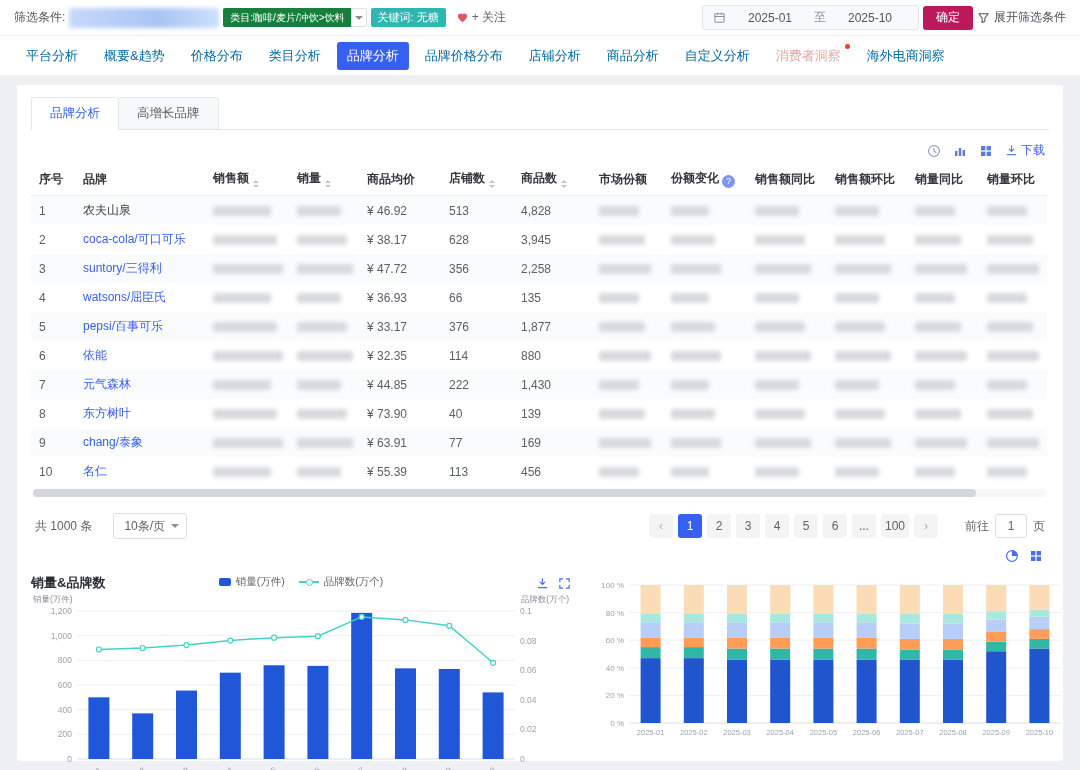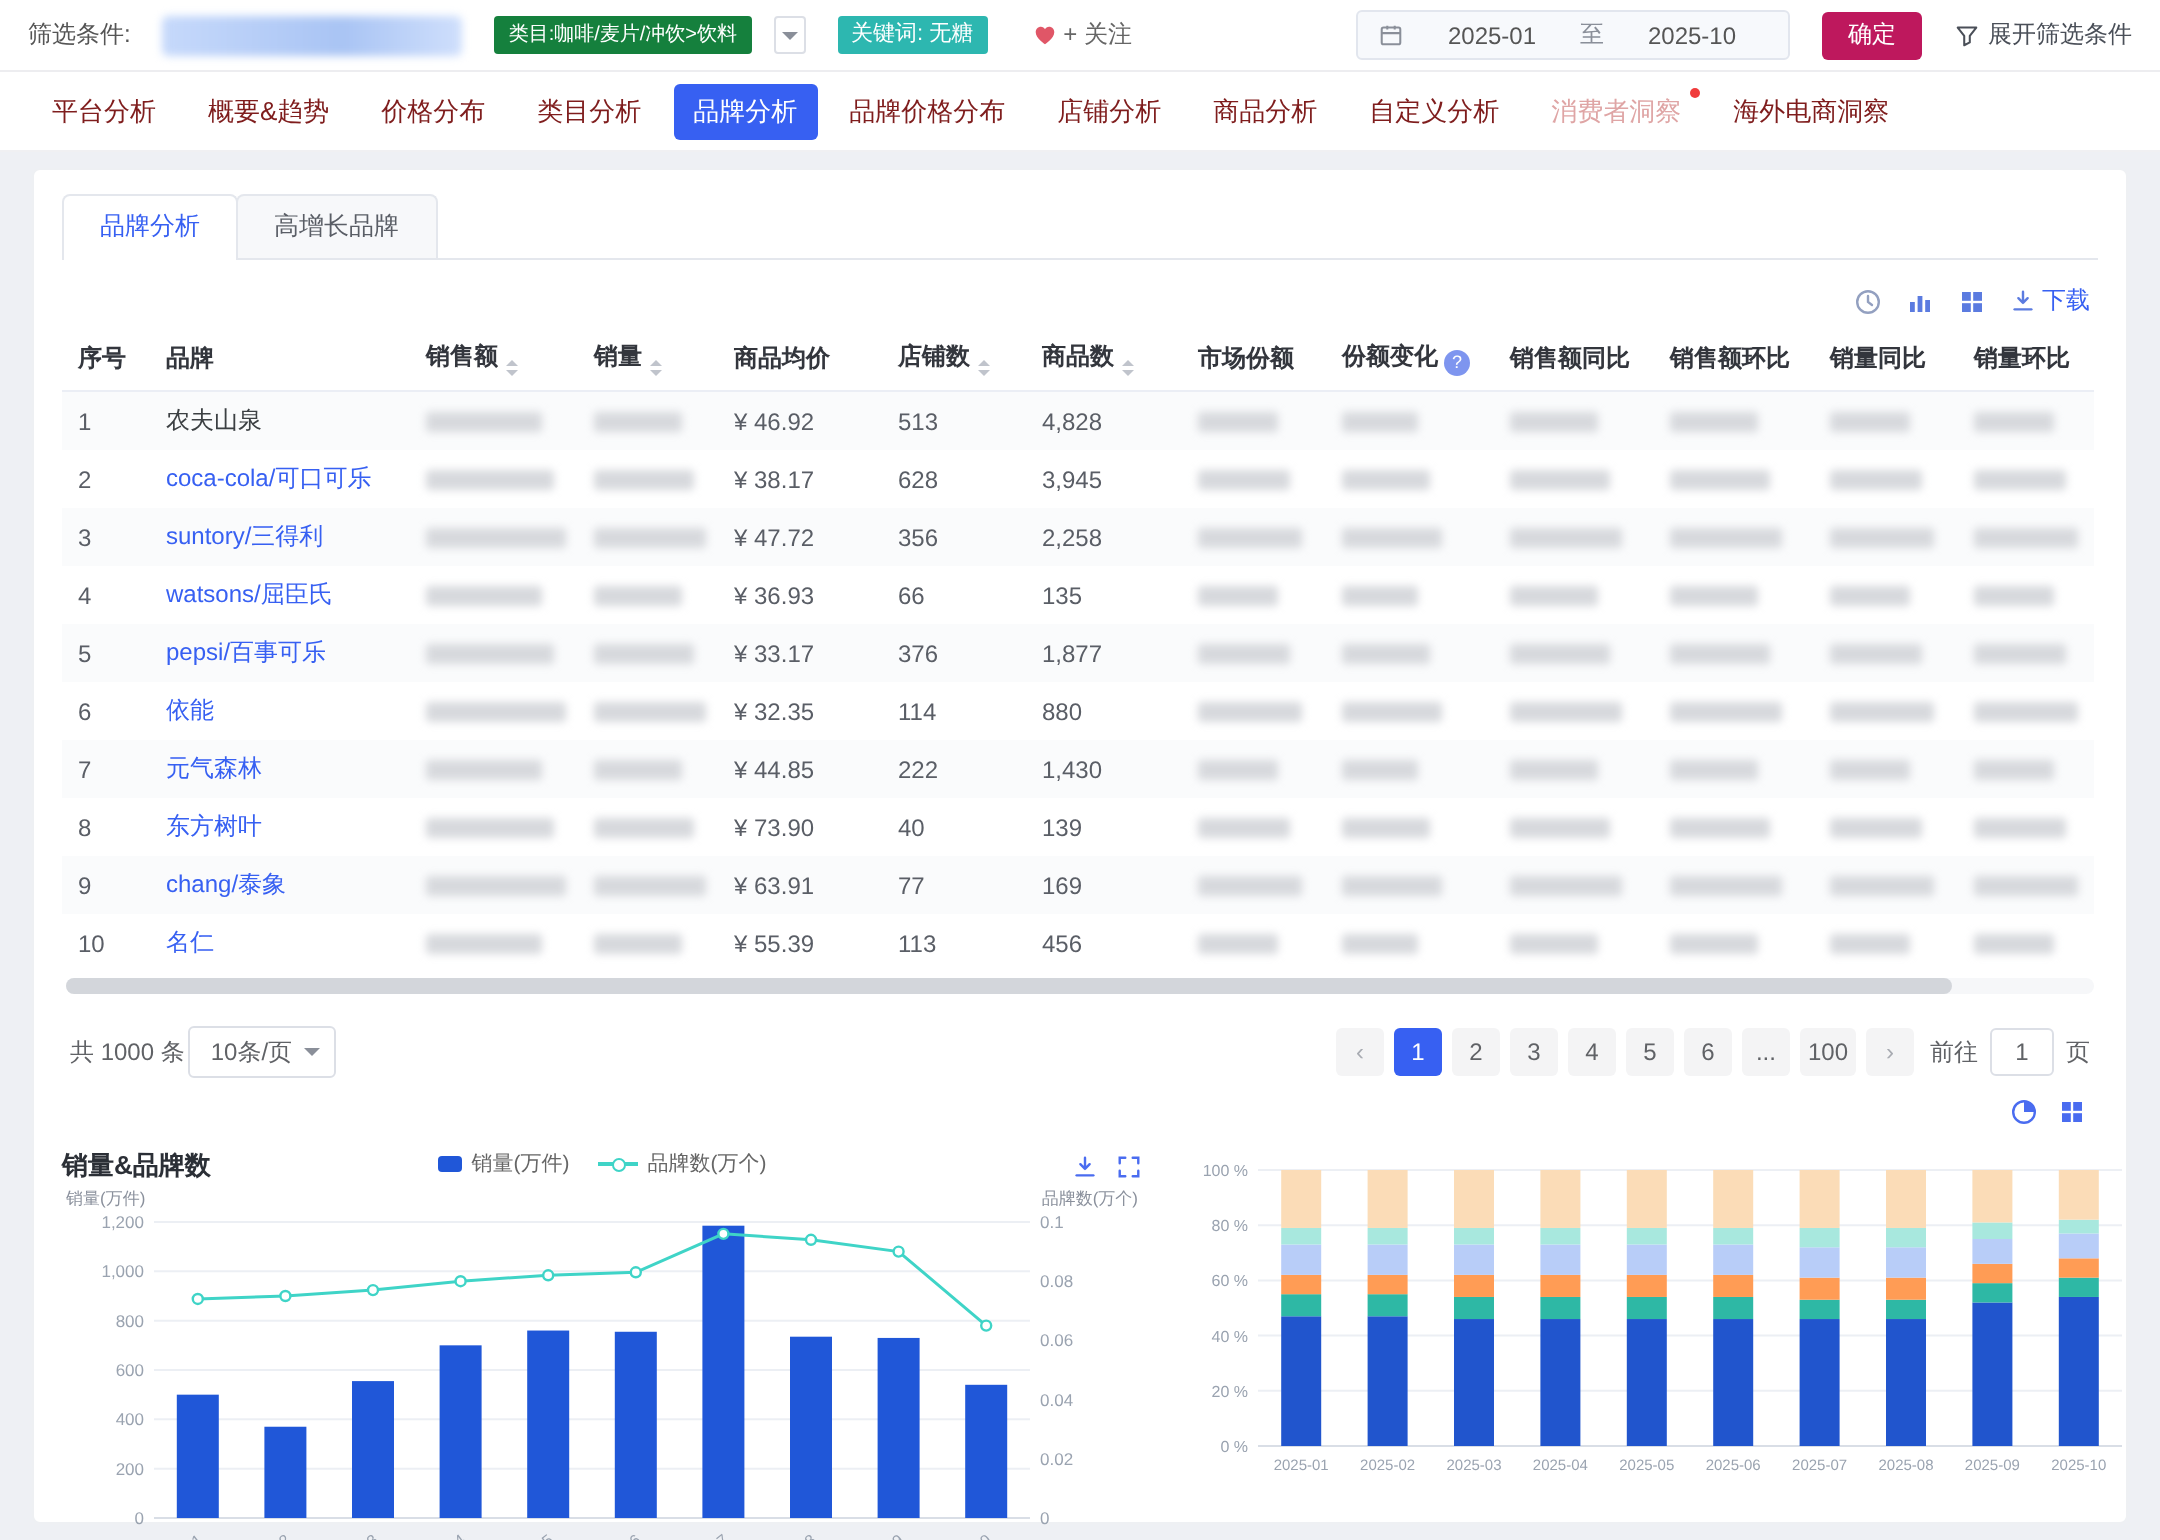--- a/index.html
+++ b/index.html
@@ -3,37 +3,37 @@
 <meta charset="utf-8">
 <style>
   * { box-sizing: border-box; margin:0; padding:0; }
   html,body { width:1080px; height:770px; }
   body { background:#eef0f4; font-family:"Liberation Sans","DejaVu Sans",sans-serif; font-size:12px; color:#333; overflow:hidden; }
   .icon { display:inline-flex; align-items:center; justify-content:center; }
   .icon svg { display:block; }
   svg text { font-family:"Liberation Sans","DejaVu Sans",sans-serif; }
 
   
-  .topbar { height:36px; background:#fff; display:flex; align-items:center; padding:0 14px; gap:16px; border-bottom:1px solid #ededf0; }
+  .topbar { height:36px; background:#fff; display:flex; align-items:center; padding:0 14px; gap:4px; border-bottom:1px solid #ededf0; }
   .topbar-label { color:#555; white-space:nowrap; }
   .redacted-pill { width:150px; height:20px; border-radius:3px; background:linear-gradient(90deg,#c6d9fb,#a9c4f4 60%,#cfdffc); filter:blur(2px); }
   .tag-red { background:#15803d; color:#fff; font-size:10px; line-height:19px; padding:0 7px; border-radius:2px; white-space:nowrap; }
   .caret-box { width:16px; height:19px; border:1px solid #dcdfe6; border-radius:2px; background:#fff; display:flex; align-items:center; justify-content:center; margin-left:-5px; }
   .caret { width:0; height:0; border:4px solid transparent; border-top-color:#8a8f99; margin-top:4px; }
   .tag-teal { background:#2db7b0; color:#fff; font-size:11px; line-height:19px; padding:0 7px; border-radius:2px; white-space:nowrap; }
   .follow { display:flex; align-items:center; gap:3px; color:#666; margin-left:6px; }
   .follow .icon { color:#e05667; }
   .date-group { margin-left:auto; display:flex; align-items:center; gap:6px; height:25px; border:1px solid #e2e6ee; background:#f7f9fc; border-radius:3px; padding:0 10px; color:#8a8f99; }
   .date-group input { border:none; background:transparent; width:76px; text-align:center; font-size:12px; color:#555; font-family:inherit; outline:none; }
   .btn-confirm { background:#be185d; color:#fff; border:none; height:24px; padding:0 13px; border-radius:3px; font-size:12px; font-family:inherit; }
   .expand { display:flex; align-items:center; gap:4px; color:#4a4f58; white-space:nowrap; }
 
   
   .navbar { background:#fff; height:40px; display:flex; align-items:center; gap:6px; padding:0 16px; border-bottom:1px solid #f0f0f2; }
-  .nav-tab { padding:5px 10px; border-radius:3px; font-size:13px; color:#7f1d1d; position:relative; white-space:nowrap; }
+  .nav-tab { padding:5px 10px; border-radius:3px; font-size:13px; color:#0369a1; position:relative; white-space:nowrap; }
   .nav-tab.active { background:#3760f2; color:#fff; }
   .nav-tab.muted { color:#dfa5a5;text-align:center; }
   .nav-tab .dot { position:absolute; top:2px; right:1px; width:5px; height:5px; background:#f03b3b; border-radius:50%; }
 
   
   .card { margin:8px 16px 0; background:#fff; border:1px solid #eef0f3; border-radius:4px; padding:12px 14px 10px; height:678px; }
   .subtabs { display:flex; border-bottom:1px solid #e4e7ed; }
   .subtab { padding:7px 18px; border:1px solid #e4e7ed; border-bottom:none; border-radius:4px 4px 0 0; background:#f7f8fa; color:#5a5e66; margin-right:-1px; font-size:12.5px; }
   .subtab.active { background:#fff; color:#3760f2; position:relative; }
   .subtab.active::after { content:""; position:absolute; left:0; right:0; bottom:-1px; height:1px; background:#fff; }
@@ -53,21 +53,21 @@
   .sort { display:inline-flex; flex-direction:column; margin-left:4px; vertical-align:-1px; }
   .sort i { display:block; width:0; height:0; border:3.5px solid transparent; }
   .sort .up { border-bottom-color:#c0c4cc; border-top:none; margin-bottom:2px; }
   .sort .down { border-top-color:#c0c4cc; border-bottom:none; }
   .info-badge { display:inline-block; width:13px; height:13px; border-radius:50%; background:#7e95ef; color:#fff; font-size:9px; line-height:13px; text-align:center; margin-left:3px; vertical-align:-2px; font-weight:normal; }
   .blur-blob { display:inline-block; height:10px; border-radius:2px; background:#d7d9dd; filter:blur(2px); vertical-align:middle; }
 
   .h-scrollbar { height:8px; background:#f6f7f9; border-radius:4px; margin:3px 2px 0; position:relative; }
   .h-scrollbar .thumb { position:absolute; top:0; left:0; height:8px; width:93%; background:#d3d6db; border-radius:4px; }
 
-  .pagination { display:flex; align-items:center; margin:16px 4px 0; gap:2px; color:#606266;justify-content:flex-end; }
+  .pagination { display:flex; align-items:center; margin:16px 4px 0; gap:21px; color:#606266;justify-content:flex-end; }
   .page-size { border:1px solid #dcdfe6; border-radius:3px; height:26px; display:flex; align-items:center; padding:0 7px 0 10px; gap:6px; color:#606266; background:#fff; }
   .pager { display:flex; align-items:center; margin-left:auto; gap:5px; }
   .page-btn { min-width:24px; height:24px; padding:0 4px; background:#f4f4f5; border-radius:3px; display:flex; align-items:center; justify-content:center; color:#606266; font-size:12px; }
   .page-btn.active { background:#3760f2; color:#fff; }
   .page-btn.nav { color:#a8abb2; }
   .goto { display:flex; align-items:center; gap:6px; margin-left:6px; }
   .goto input { width:32px; height:24px; border:1px solid #dcdfe6; border-radius:3px; text-align:center; font-size:12px; color:#606266; font-family:inherit; outline:none; }
 
   
   .charts-row { position:relative; display:flex; gap:18px; padding-top:22px; margin-top:12px; }

